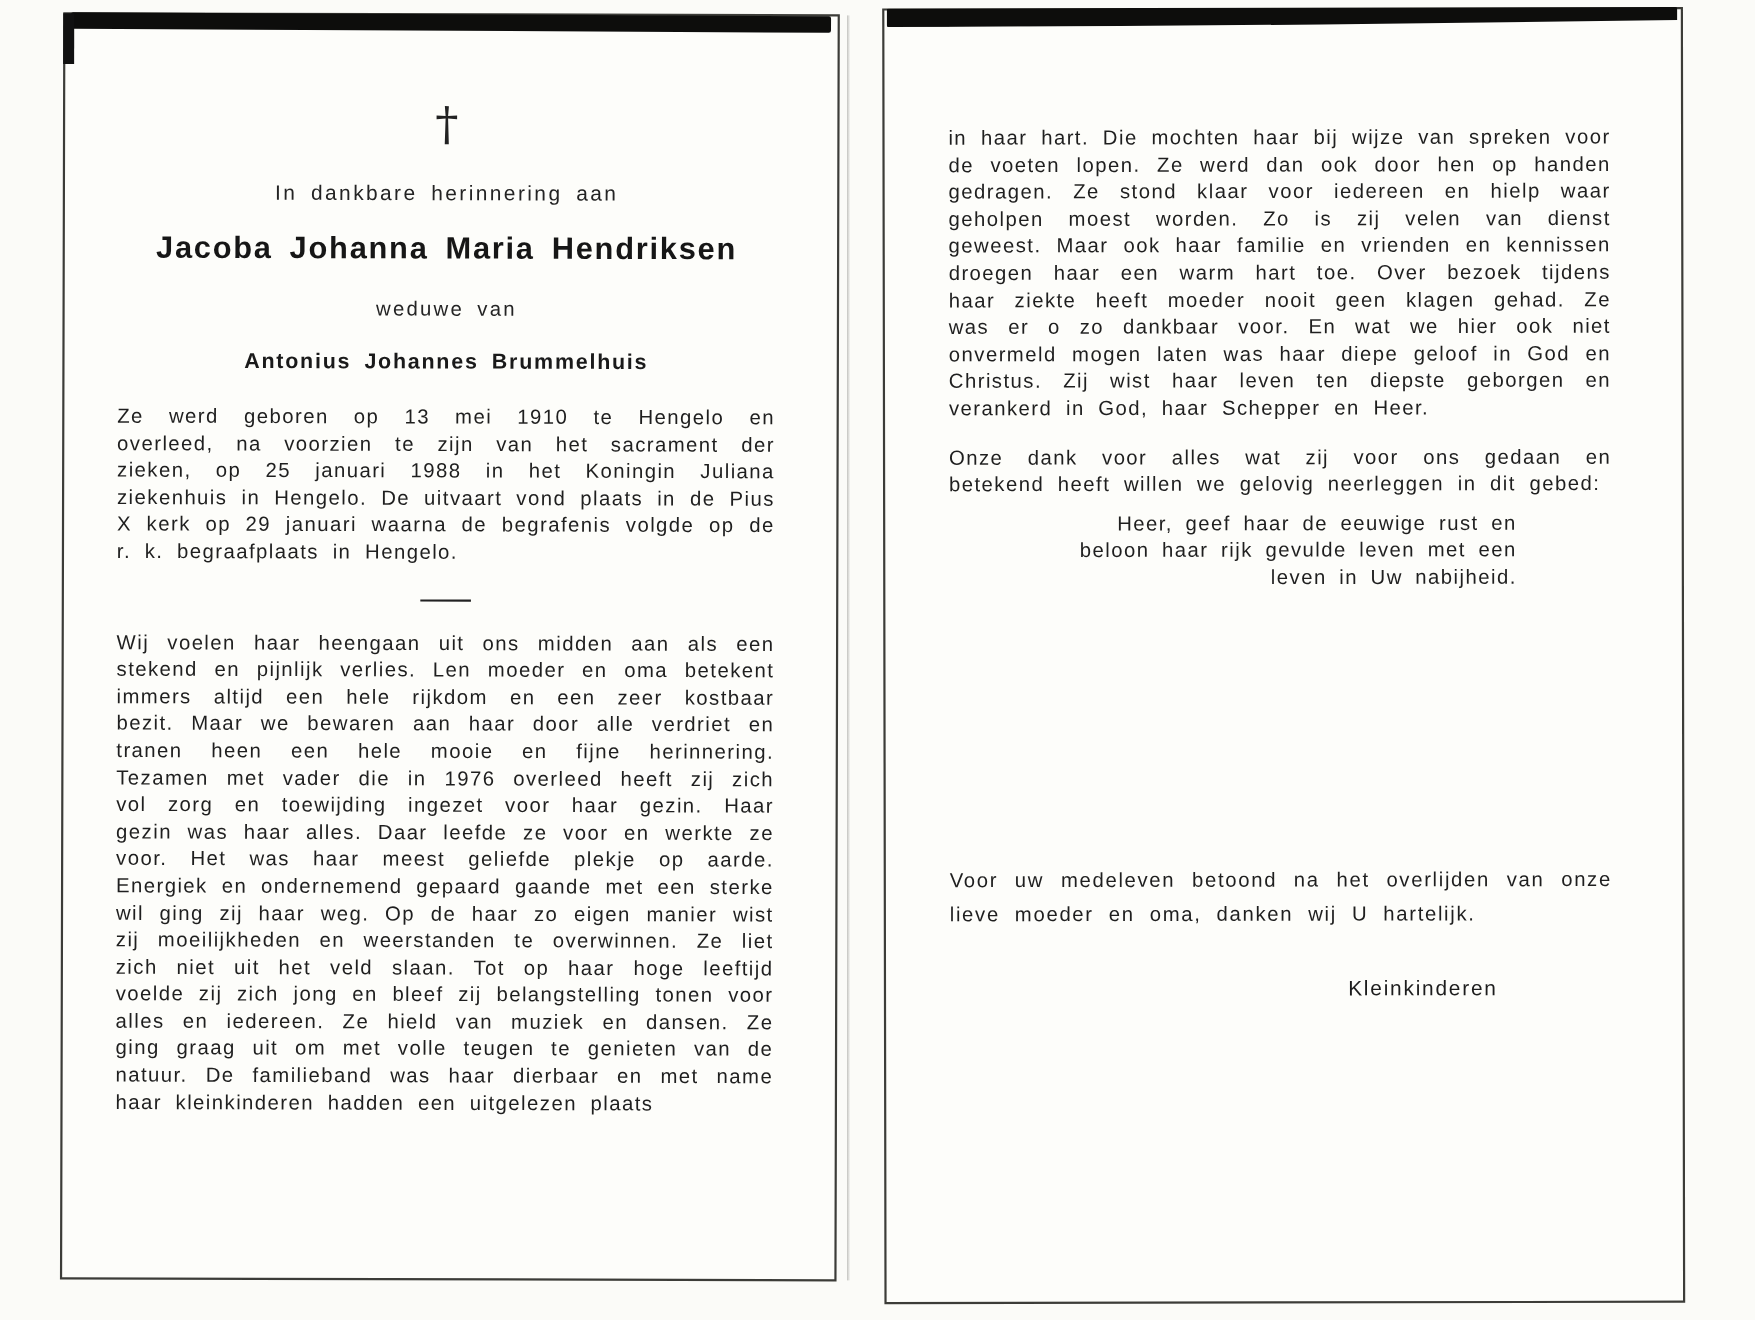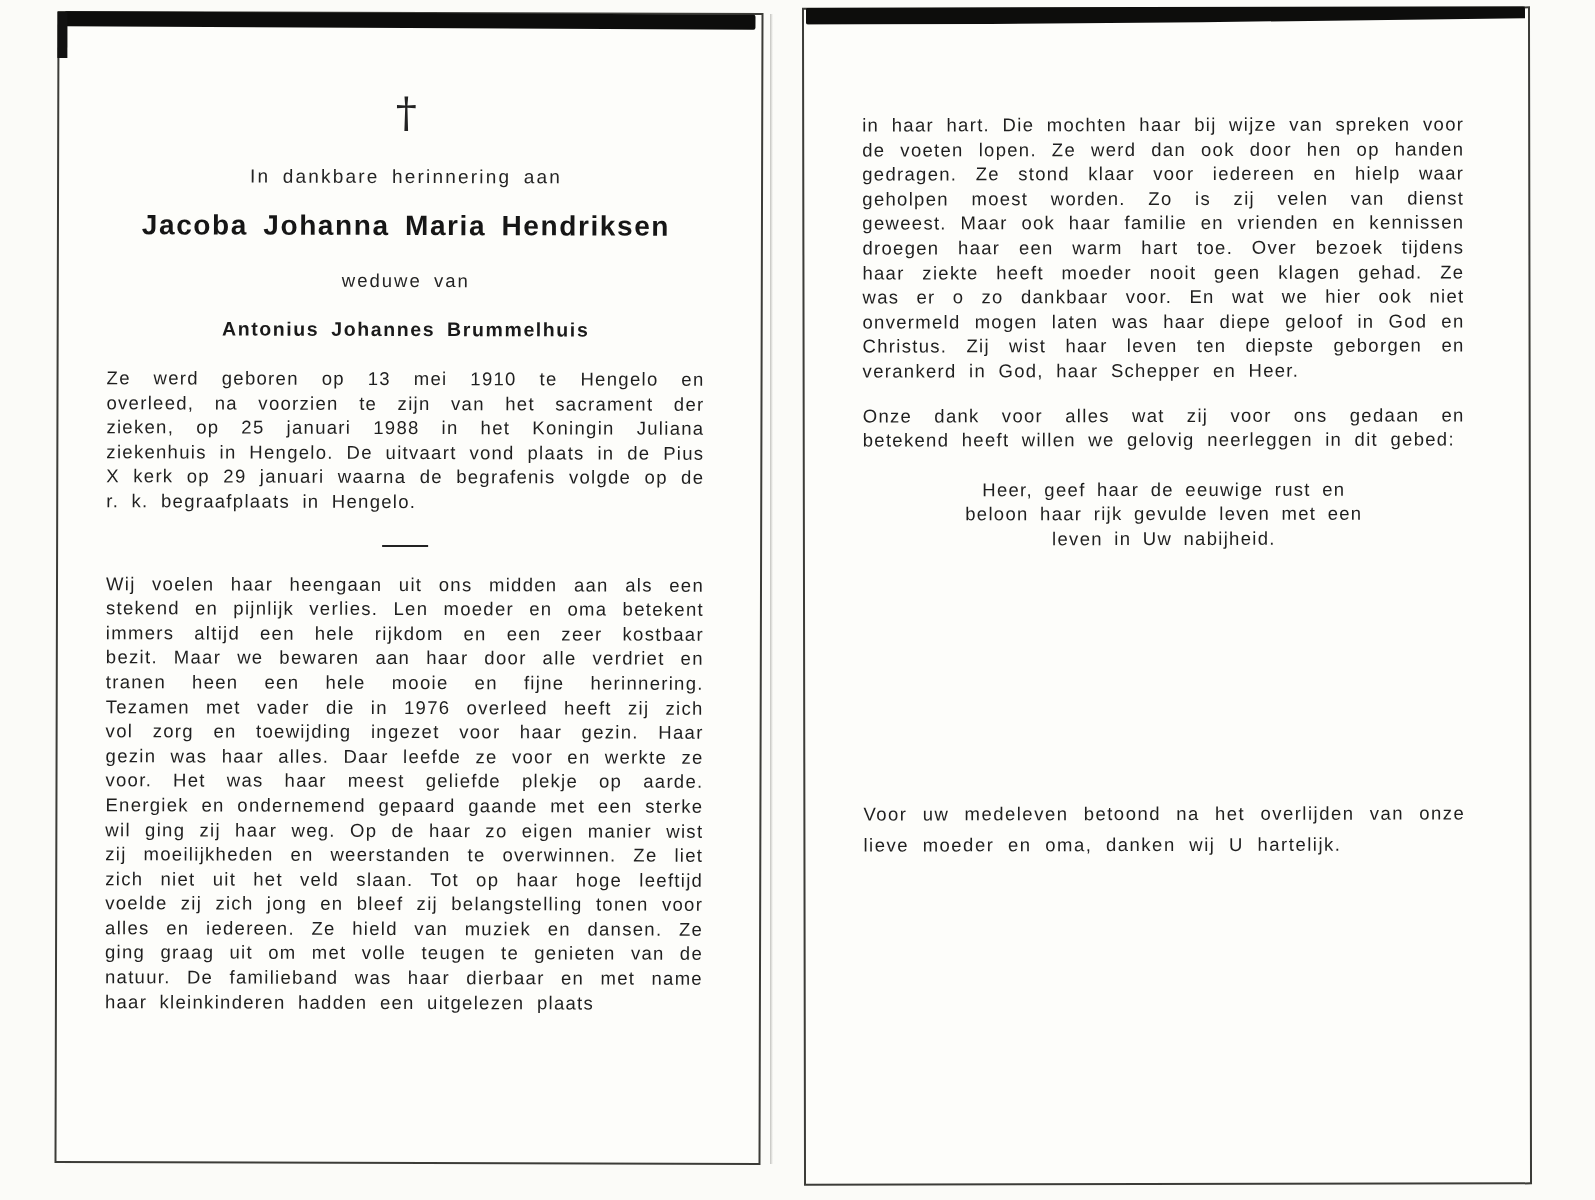--- a/index.html
+++ b/index.html
@@ -105,27 +105,27 @@
   }
   .dates-par { margin-top: 26px; }
   .divider {
     width: 46px; height: 0;
     border-top: 2.5px solid #222;
     margin: 30px auto 0 auto;
   }
   .memorial-par { margin-top: 26px; }
   .gratitude-par { margin-top: 20px; }
   .prayer {
-    margin-top: 25px;
+    margin-top: 11px;
     margin-left: 86px;
     font-size: 18.5px;
     line-height: 24.6px;
     letter-spacing: 1.3px;
     word-spacing: 5px;
-    text-align: center;
+    text-align: right;
     color: #1f1f1f;
     max-width: 430px;
   }
   .thanks {
     margin-top: 246px;
     font-size: 18.5px;
     line-height: 31.5px;
     letter-spacing: 1.5px;
     word-spacing: 7px;
     text-align: justify;
@@ -170,17 +170,18 @@
   <div class="gap-shadow"></div>
 
   <section class="page page-right">
     <div class="edge-top edge-top-right"></div>
     <div class="content-right">
       <p class="body-text">in haar hart. Die mochten haar bij wijze van spreken voor de voeten lopen. Ze werd dan ook door hen op handen gedragen. Ze stond klaar voor iedereen en hielp waar geholpen moest worden. Zo is zij velen van dienst geweest. Maar ook haar familie en vrienden en kennissen droegen haar een warm hart toe. Over bezoek tijdens haar ziekte heeft moeder nooit geen klagen gehad. Ze was er o zo dankbaar voor. En wat we hier ook niet onvermeld mogen laten was haar diepe geloof in God en Christus. Zij wist haar leven ten diepste geborgen en verankerd in God, haar Schepper en Heer.</p>
       <p class="body-text gratitude-par">Onze dank voor alles wat zij voor ons gedaan en betekend heeft willen we gelovig neerleggen in dit gebed:</p>
       <p class="prayer">Heer, geef haar de eeuwige rust en beloon haar rijk gevulde leven met een leven in Uw nabijheid.</p>
       <p class="thanks">Voor uw medeleven betoond na het overlijden van onze lieve moeder en oma, danken wij U hartelijk.</p>
       <div class="signatures">
+        <div>Kleinkinderen</div>
       </div>
     </div>
   </section>
 
 </div>
 
 </body></html>

